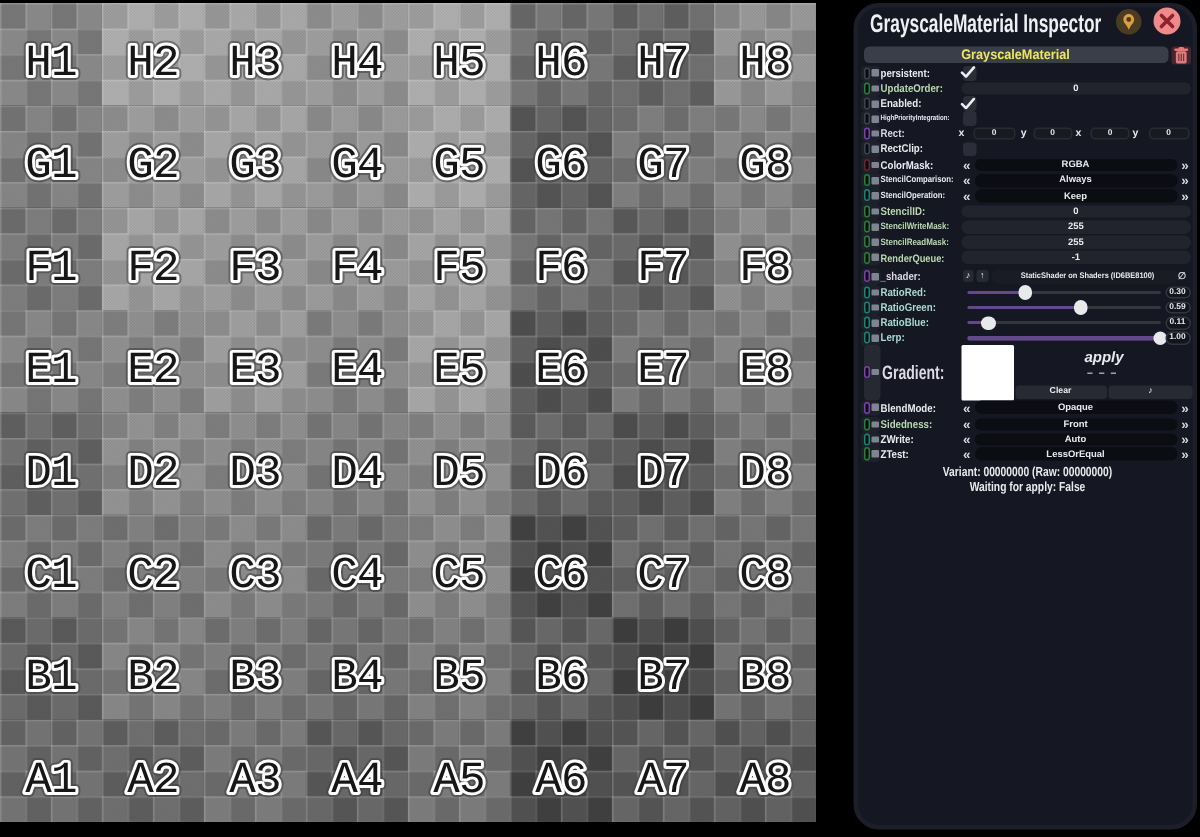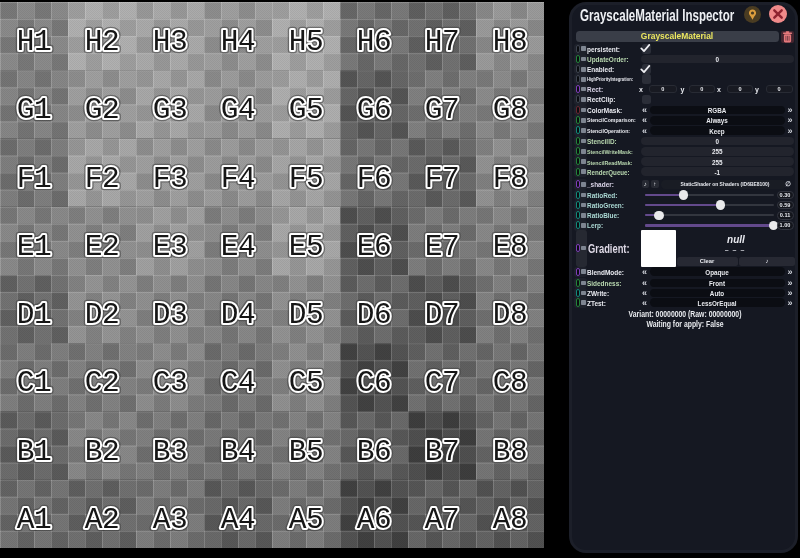--- a/index.html
+++ b/index.html
@@ -446,21 +446,21 @@
     <div class="tr" style="left:645.0px;top:224.2px;width:128.5px"></div>
     <div class="tf" style="left:645.0px;top:224.2px;width:128.5px"></div>
     <div class="kn" style="left:768.8px;top:220.7px"></div>
     <div class="vp" style="left:776.5px;top:221.0px;width:17px"></div>
     <div class="ct" style="left:785px;top:225.4px;font-size:5.6px">1.00</div>
 <div class="gcol"></div>
 <div class="cap" style="top:243.7px;border-color:#7e3db8"></div>
     <div class="sq" style="top:245.6px"></div>
 <div class="glab">Gradient:</div>
 <div class="gsw"></div>
-<div class="gnull">null</div>
+<div class="gnull">apply</div>
 <div class="gdash">– – –</div>
 <div class="gbtn" style="left:676.5px;width:61px"></div>
 <div class="ct" style="left:707px;top:261.3px;font-size:5.8px">Clear</div>
 <div class="gbtn" style="left:739px;width:56px"></div>
 <div class="ct" style="left:767px;top:261.3px;font-size:6px">♪</div>
 <div class="ibg" style="top:266.5px"></div>
     <div class="cap" style="top:267.5px;border-color:#7e3db8"></div>
     <div class="sq" style="top:269.4px"></div>
     <div class="lb" style="top:271.8px;font-size:7.5px;color:#e9eaf0;transform:translateY(-50%) scaleX(0.86)">BlendMode:</div>
     <div class="ar" style="left:644.5px;top:271.8px">«</div>

